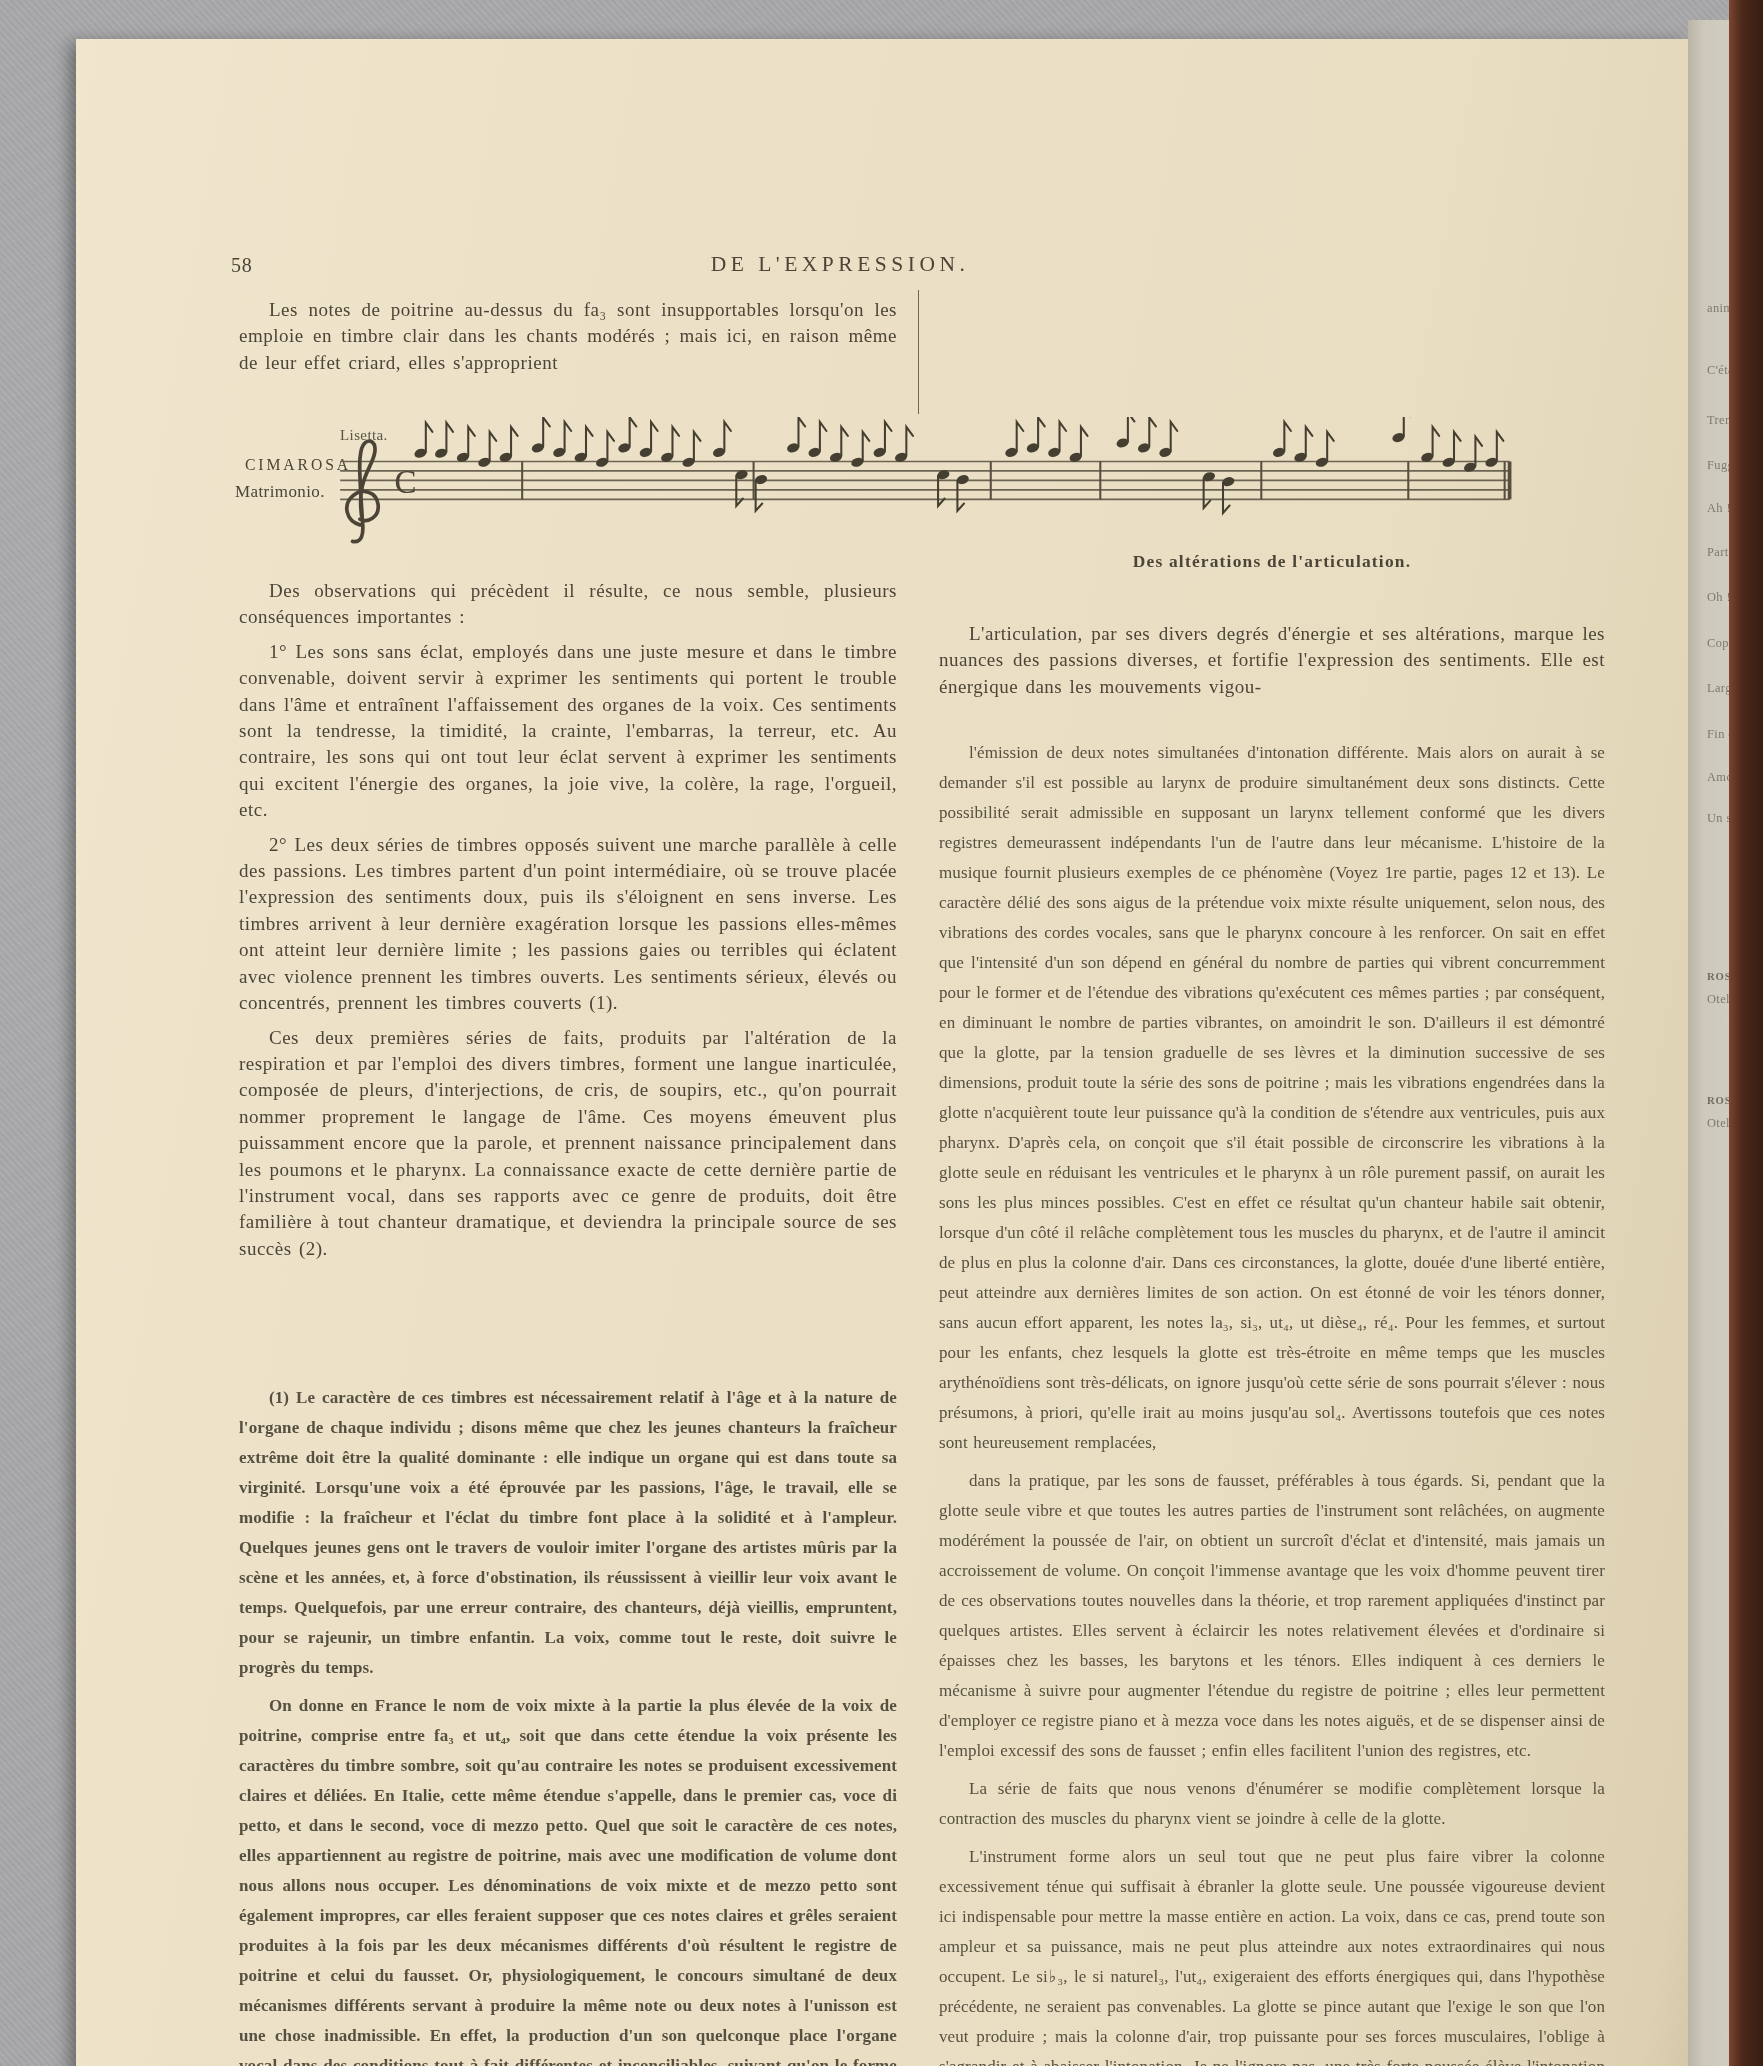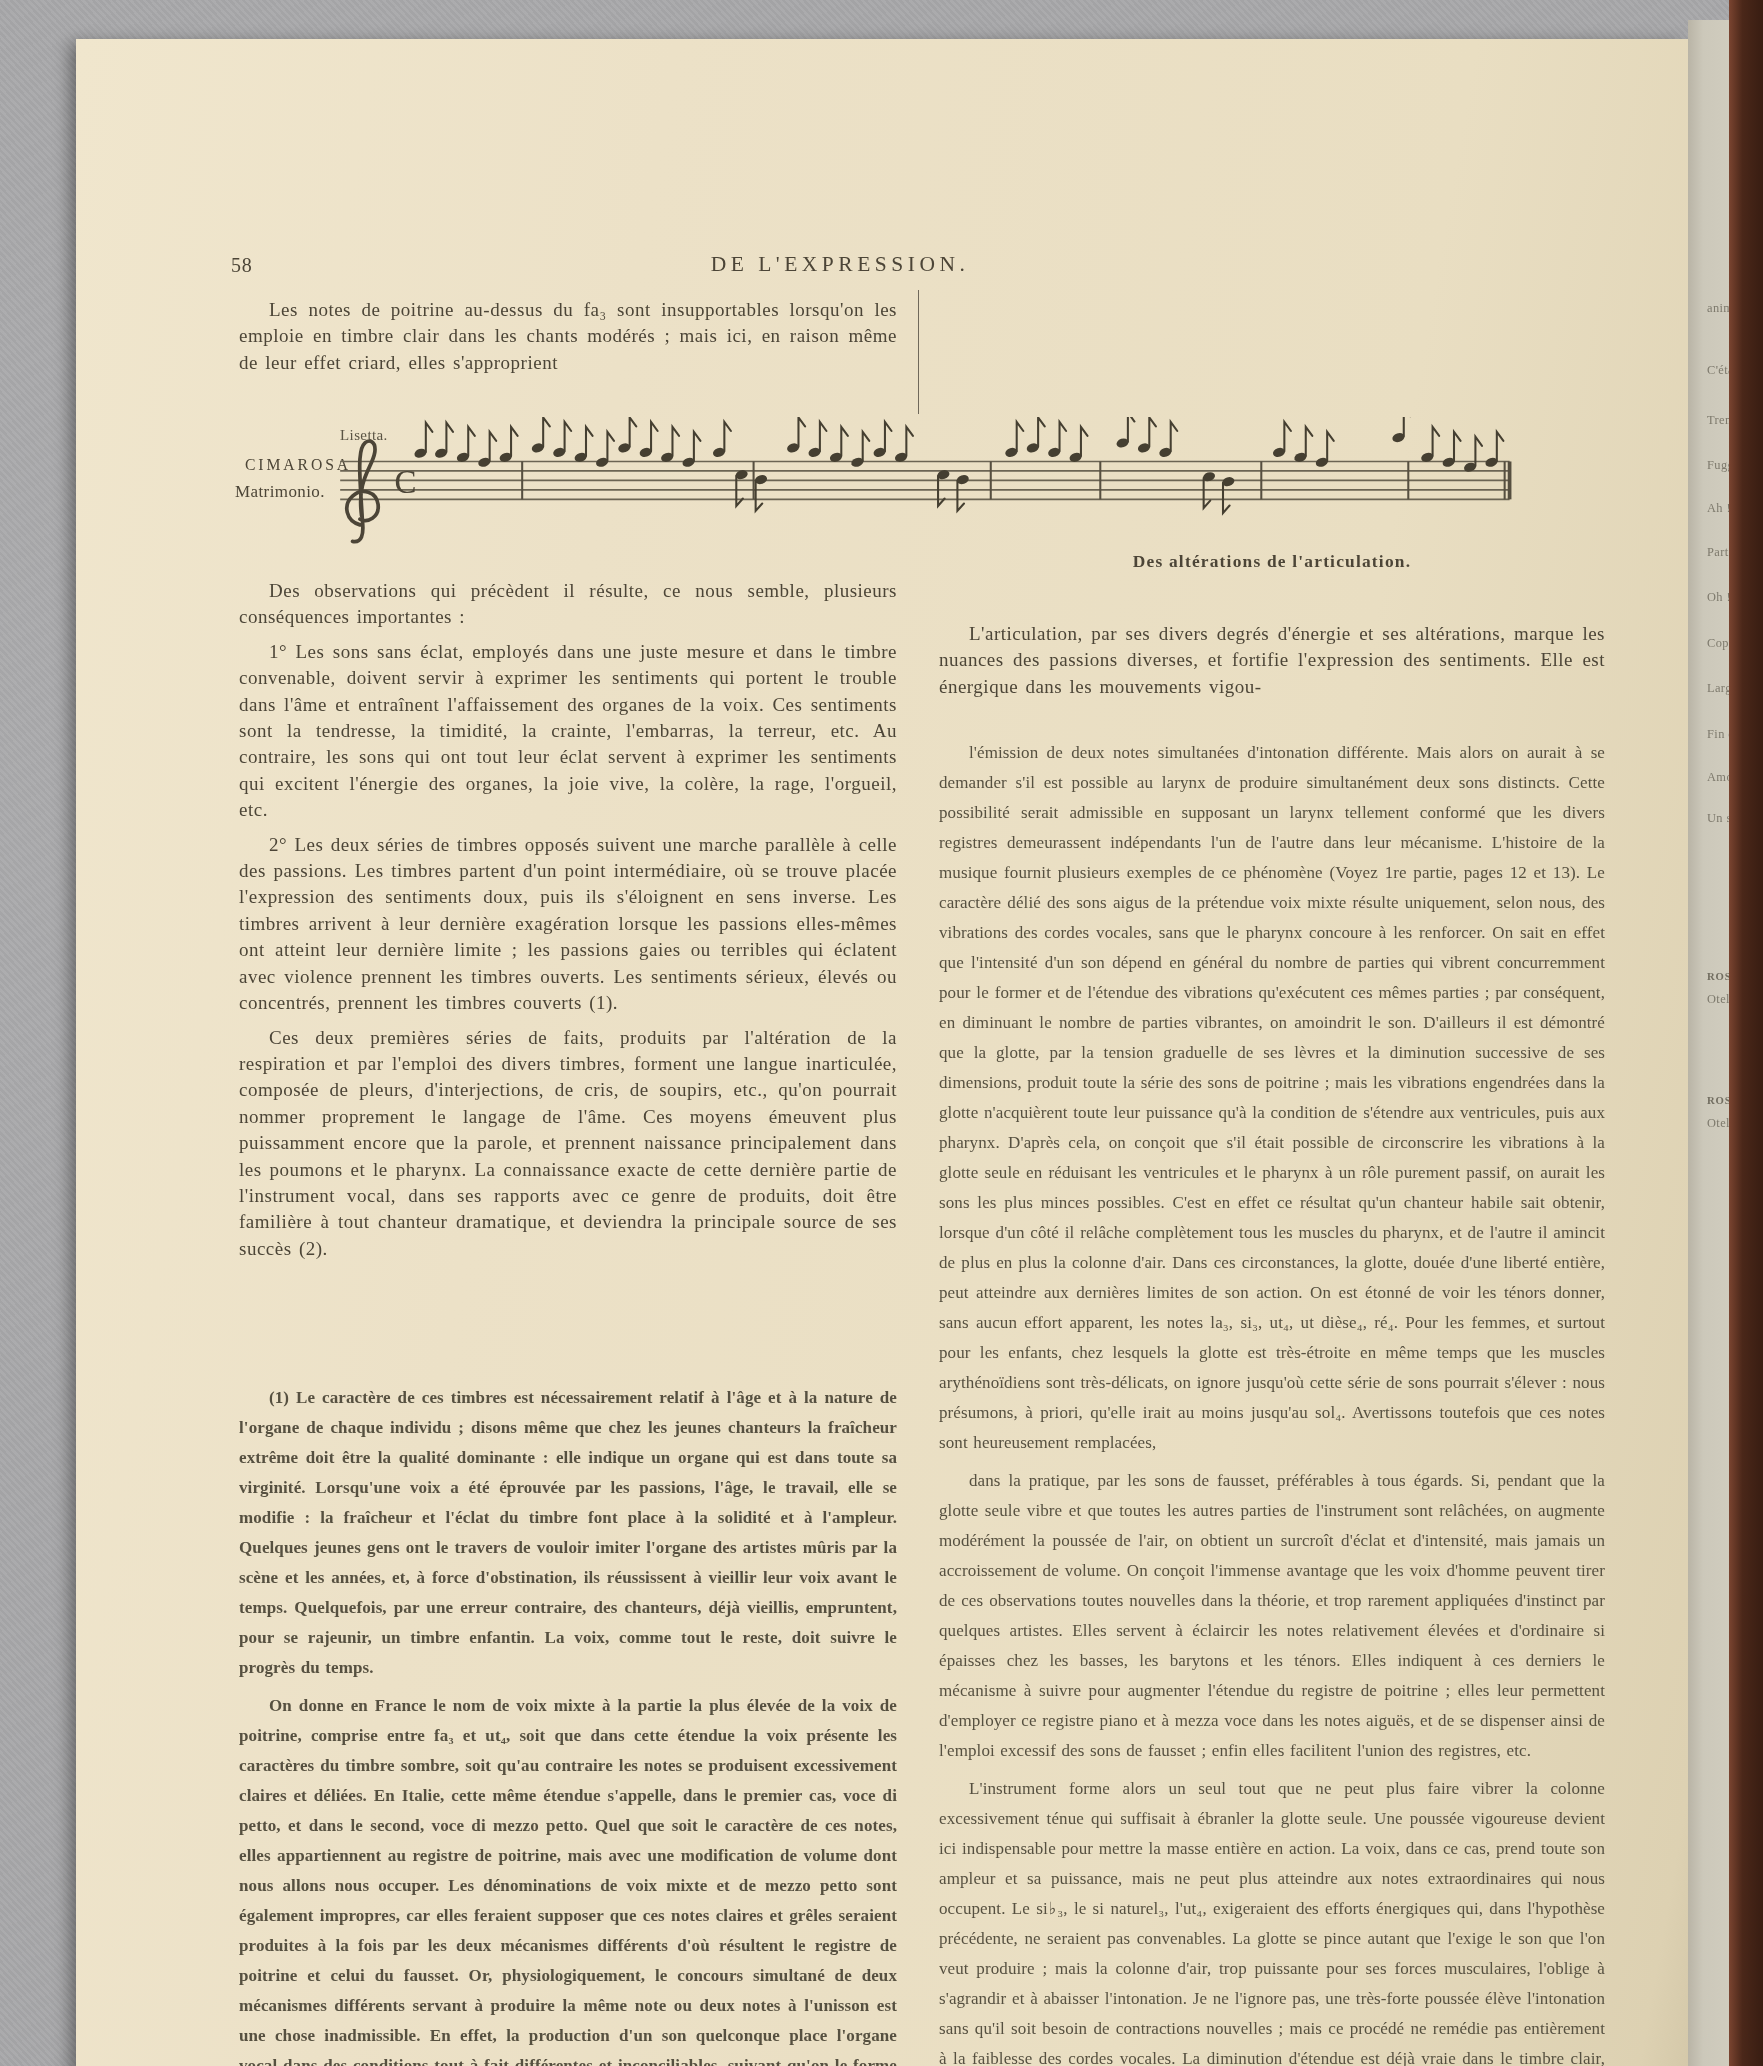--- a/index.html
+++ b/index.html
@@ -196,20 +196,21 @@
     <p>On donne en France le nom de voix mixte à la partie la plus élevée de la voix de poitrine, comprise entre fa₃ et ut₄, soit que dans cette étendue la voix présente les caractères du timbre sombre, soit qu'au contraire les notes se produisent excessivement claires et déliées. En Italie, cette même étendue s'appelle, dans le premier cas, voce di petto, et dans le second, voce di mezzo petto. Quel que soit le caractère de ces notes, elles appartiennent au registre de poitrine, mais avec une modification de volume dont nous allons nous occuper. Les dénominations de voix mixte et de mezzo petto sont également impropres, car elles feraient supposer que ces notes claires et grêles seraient produites à la fois par les deux mécanismes différents d'où résultent le registre de poitrine et celui du fausset. Or, physiologiquement, le concours simultané de deux mécanismes différents servant à produire la même note ou deux notes à l'unisson est une chose inadmissible. En effet, la production d'un son quelconque place l'organe vocal dans des conditions tout à fait différentes et inconciliables, suivant qu'on le forme avec le mécanisme de la voix de poitrine ou avec celui de la voix de fausset. La conformité de position ne pourrait se rencontrer que dans</p>
   </div>
 
   <div class="right-head">Des altérations de l'articulation.</div>
   <div class="right-lead maintext">
     <p>L'articulation, par ses divers degrés d'énergie et ses altérations, marque les nuances des passions diverses, et fortifie l'expression des sentiments. Elle est énergique dans les mouvements vigou-</p>
   </div>
   <div class="right-small smalltext">
     <p>l'émission de deux notes simultanées d'intonation différente. Mais alors on aurait à se demander s'il est possible au larynx de produire simultanément deux sons distincts. Cette possibilité serait admissible en supposant un larynx tellement conformé que les divers registres demeurassent indépendants l'un de l'autre dans leur mécanisme. L'histoire de la musique fournit plusieurs exemples de ce phénomène (Voyez 1re partie, pages 12 et 13). Le caractère délié des sons aigus de la prétendue voix mixte résulte uniquement, selon nous, des vibrations des cordes vocales, sans que le pharynx concoure à les renforcer. On sait en effet que l'intensité d'un son dépend en général du nombre de parties qui vibrent concurremment pour le former et de l'étendue des vibrations qu'exécutent ces mêmes parties ; par conséquent, en diminuant le nombre de parties vibrantes, on amoindrit le son. D'ailleurs il est démontré que la glotte, par la tension graduelle de ses lèvres et la diminution successive de ses dimensions, produit toute la série des sons de poitrine ; mais les vibrations engendrées dans la glotte n'acquièrent toute leur puissance qu'à la condition de s'étendre aux ventricules, puis aux pharynx. D'après cela, on conçoit que s'il était possible de circonscrire les vibrations à la glotte seule en réduisant les ventricules et le pharynx à un rôle purement passif, on aurait les sons les plus minces possibles. C'est en effet ce résultat qu'un chanteur habile sait obtenir, lorsque d'un côté il relâche complètement tous les muscles du pharynx, et de l'autre il amincit de plus en plus la colonne d'air. Dans ces circonstances, la glotte, douée d'une liberté entière, peut atteindre aux dernières limites de son action. On est étonné de voir les ténors donner, sans aucun effort apparent, les notes la₃, si₃, ut₄, ut dièse₄, ré₄. Pour les femmes, et surtout pour les enfants, chez lesquels la glotte est très-étroite en même temps que les muscles arythénoïdiens sont très-délicats, on ignore jusqu'où cette série de sons pourrait s'élever : nous présumons, à priori, qu'elle irait au moins jusqu'au sol₄. Avertissons toutefois que ces notes sont heureusement remplacées,</p>
     <p>dans la pratique, par les sons de fausset, préférables à tous égards. Si, pendant que la glotte seule vibre et que toutes les autres parties de l'instrument sont relâchées, on augmente modérément la poussée de l'air, on obtient un surcroît d'éclat et d'intensité, mais jamais un accroissement de volume. On conçoit l'immense avantage que les voix d'homme peuvent tirer de ces observations toutes nouvelles dans la théorie, et trop rarement appliquées d'instinct par quelques artistes. Elles servent à éclaircir les notes relativement élevées et d'ordinaire si épaisses chez les basses, les barytons et les ténors. Elles indiquent à ces derniers le mécanisme à suivre pour augmenter l'étendue du registre de poitrine ; elles leur permettent d'employer ce registre piano et à mezza voce dans les notes aiguës, et de se dispenser ainsi de l'emploi excessif des sons de fausset ; enfin elles facilitent l'union des registres, etc.</p>
+    <p>La série de faits que nous venons d'énumérer se modifie complètement lorsque la contraction des muscles du pharynx vient se joindre à celle de la glotte.</p>
     <p>L'instrument forme alors un seul tout que ne peut plus faire vibrer la colonne excessivement ténue qui suffisait à ébranler la glotte seule. Une poussée vigoureuse devient ici indispensable pour mettre la masse entière en action. La voix, dans ce cas, prend toute son ampleur et sa puissance, mais ne peut plus atteindre aux notes extraordinaires qui nous occupent. Le si♭₃, le si naturel₃, l'ut₄, exigeraient des efforts énergiques qui, dans l'hypothèse précédente, ne seraient pas convenables. La glotte se pince autant que l'exige le son que l'on veut produire ; mais la colonne d'air, trop puissante pour ses forces musculaires, l'oblige à s'agrandir et à abaisser l'intonation. Je ne l'ignore pas, une très-forte poussée élève l'intonation sans qu'il soit besoin de contractions nouvelles ; mais ce procédé ne remédie pas entièrement à la faiblesse des cordes vocales. La diminution d'étendue est déjà vraie dans le timbre clair, où aucun muscle sous-hyoïdien n'est venu contrarier l'action des muscles arythénoïdiens ; mais elle est surtout frappante, si nous produisons les sons en timbre sombre (voix sombrée, voix mixte) ; les lèvres de la glotte doivent alors, par leur seule force de contraction, résister non-seulement à la colonne d'air, mais encore à la force opposée et considérable des muscles abaisseurs, qui tendent à ouvrir le cartilage thyroïde et à écarter ces mêmes lèvres. Des efforts inouïs peuvent vaincre momentanément cette résistance ; mais l'épuisement et la paralysie de l'organe sont les résultats inévitables et malheureusement trop fréquents de l'emploi de ce procédé.</p>
   </div>
 </div>
 
 <div class="next-page">
   <div class="frag" style="top:281px">animis. C'est</div>
   <div class="frag" style="top:343px">C'était au</div>
   <div class="frag" style="top:393px">Trema, tr</div>
   <div class="frag" style="top:438px">Fuggi, cr</div>
   <div class="frag" style="top:481px">Ah ! vien</div>

